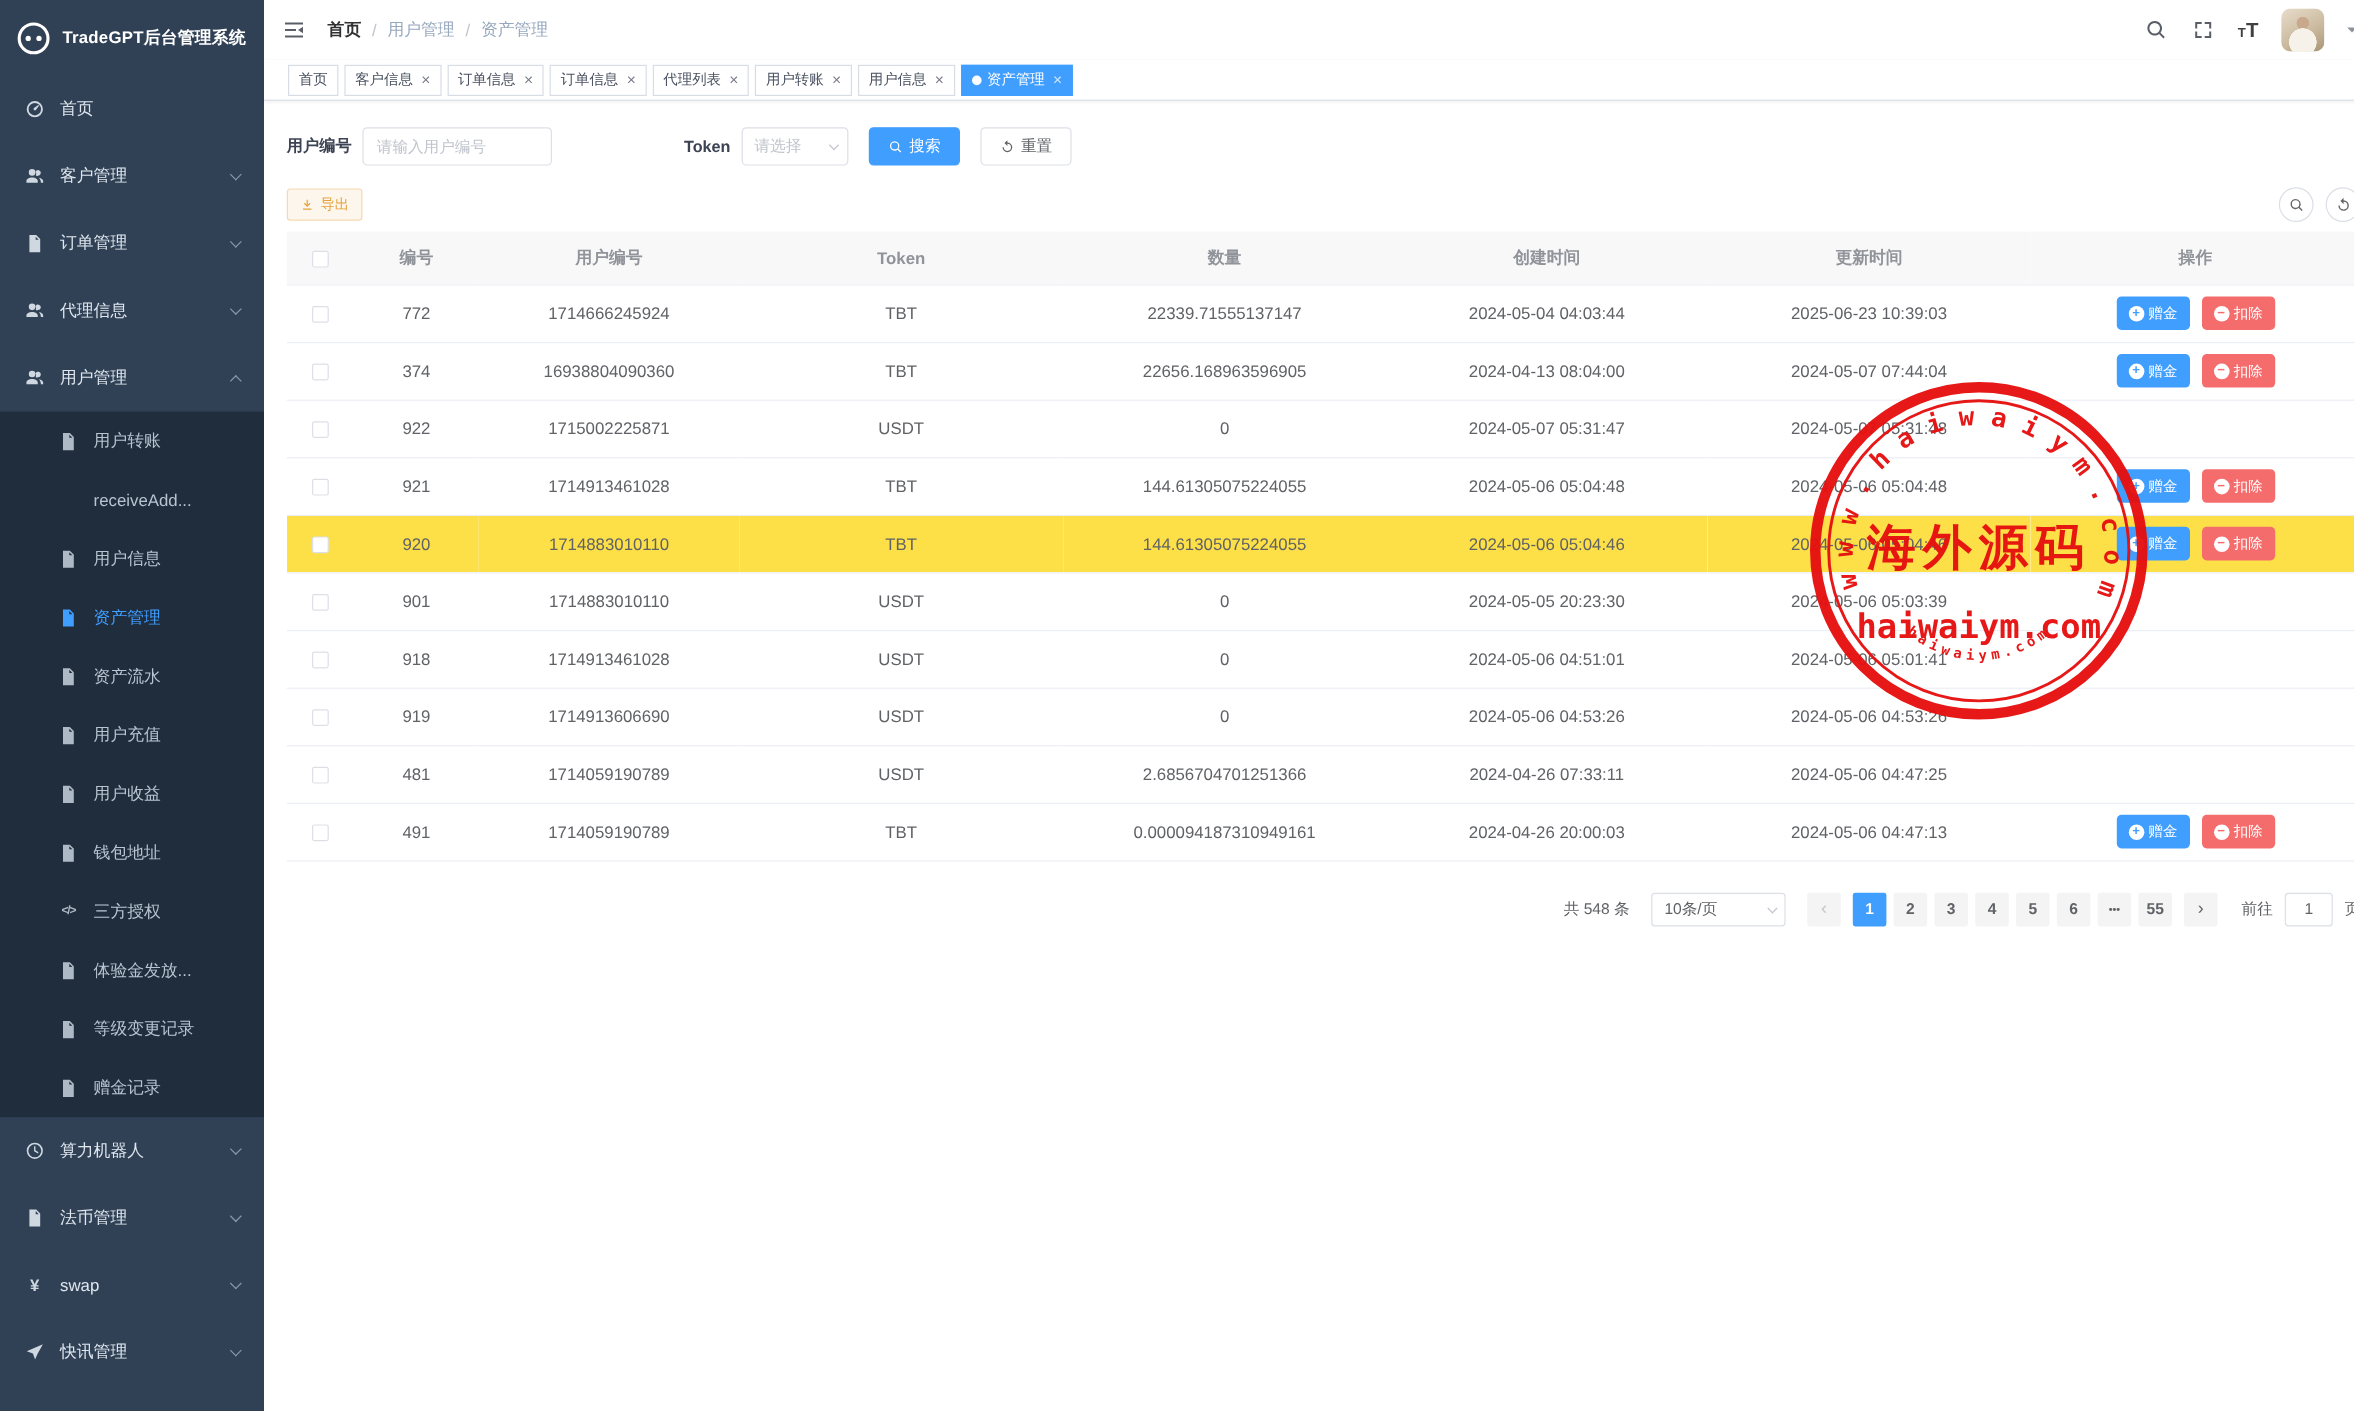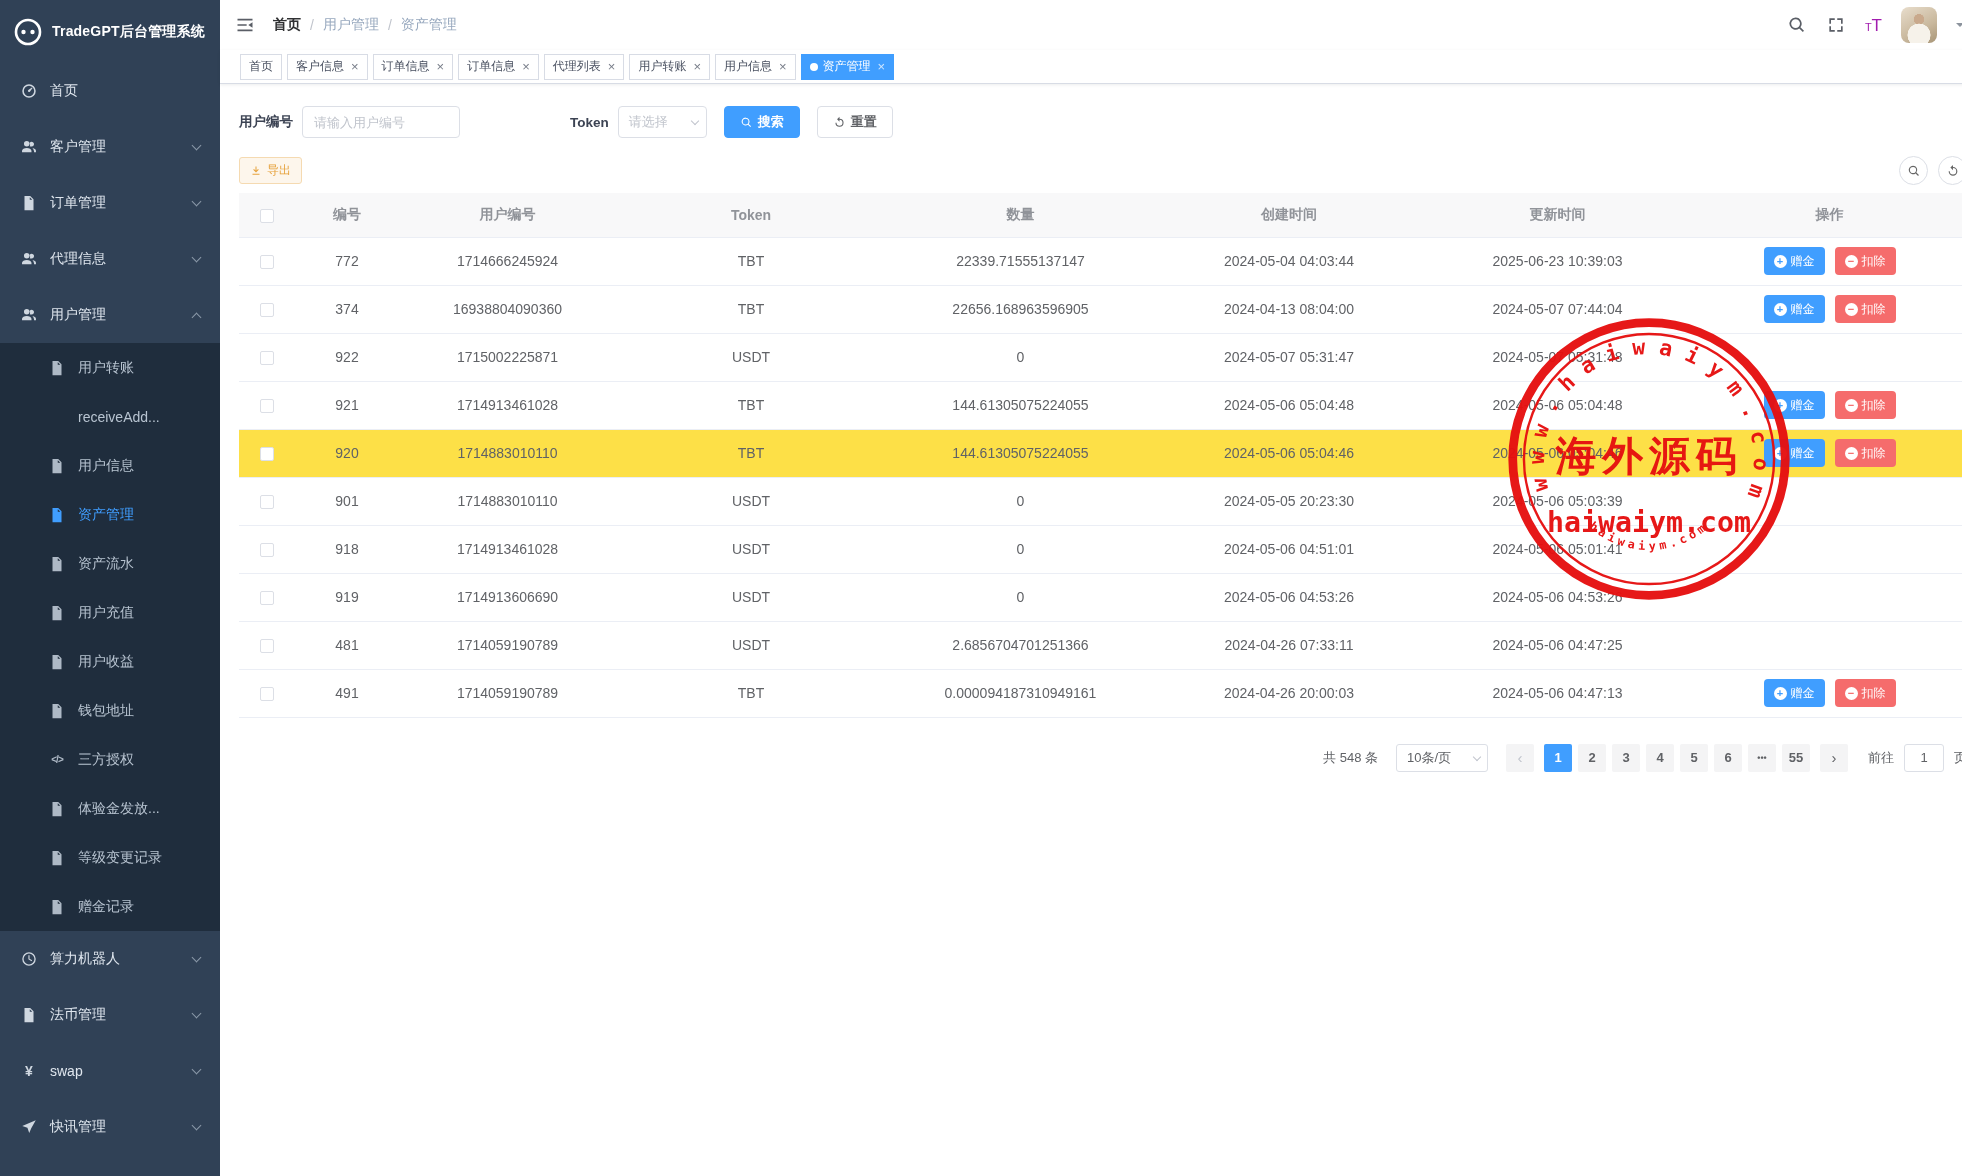--- a/index.html
+++ b/index.html
@@ -32,21 +32,21 @@
   .main { flex:1; display:flex; flex-direction:column; background:#fff; }
   .navbar { height:50px; display:flex; align-items:center; justify-content:space-between; padding:0 18px 0 15px; }
   .nav-left { display:flex; align-items:center; gap:18px; }
   .nav-ico { width:20px; height:20px; color:#5a5e66; cursor:pointer; display:inline-flex; }
   .nav-ico svg { width:100%; height:100%; }
   .breadcrumb { display:flex; align-items:center; gap:9px; font-size:14px; }
   .bc-item { color:#97a8be; }
   .bc-item.first { color:#303133; font-weight:600; }
   .bc-sep { color:#c0c4cc; }
   .nav-right { display:flex; align-items:center; gap:19px; }
-  .fs-icon { font-size:17px; font-weight:400; color:#a21caf; cursor:pointer; line-height:1; }
+  .fs-icon { font-size:17px; font-weight:700; color:#404040; cursor:pointer; line-height:1; }
   .fs-icon i { font-style:normal; font-size:11px; }
   .avatar { width:36px; height:36px; border-radius:8px; cursor:pointer;
             background:
               radial-gradient(circle at 50% 78%, #f6f2ea 0 34%, rgba(0,0,0,0) 35%),
               radial-gradient(circle at 50% 34%, #c9a98c 0 17%, rgba(0,0,0,0) 18%),
               linear-gradient(150deg,#e8ddcc,#c9b89d 60%,#a89577); }
   .caret { width:0; height:0; border:4px solid transparent; border-top-color:#8c939d; margin-top:4px; cursor:pointer; }
 
   .tags-bar { height:34px; display:flex; align-items:center; gap:5px; padding:0 20px;
               border-bottom:1px solid #d8dce5; box-shadow:0 1px 3px rgba(0,21,41,.08); }
@@ -62,21 +62,21 @@
   .filter-row { display:flex; align-items:center; }
   .f-label { font-size:13.5px; font-weight:700; color:#3c4353; margin-right:9px; white-space:nowrap; }
   .txt-input { width:158px; height:32px; border:1px solid #dcdfe6; border-radius:4px; padding:0 11px;
                font-size:13px; color:#606266; outline:none; margin-right:110px; }
   .txt-input::placeholder { color:#c0c4cc; }
   .select { width:89px; height:32px; border:1px solid #dcdfe6; border-radius:4px; display:flex; align-items:center;
             justify-content:space-between; padding:0 8px 0 10px; font-size:13px; color:#c0c4cc; cursor:pointer; margin-right:17px; }
   .sel-chev { width:6px; height:6px; border-right:1.3px solid #c0c4cc; border-bottom:1.3px solid #c0c4cc;
               transform:rotate(45deg); margin-top:-2px; }
   .btn { height:32px; display:inline-flex; align-items:center; gap:5px; border-radius:4px; font-size:13px;
-         cursor:pointer; border:1px solid transparent; padding:0 15px;font-weight:bold; }
+         cursor:pointer; border:1px solid transparent; padding:0 15px; }
   .btn svg { width:13px; height:13px; }
   .btn-primary { background:#409eff; border-color:#409eff; color:#fff; margin-right:17px; }
   .btn-plain { background:#fff; border-color:#dcdfe6; color:#606266; }
 
   .toolbar-row { margin-top:18px; display:flex; align-items:center; justify-content:space-between; }
   .btn-export { height:27px; padding:0 10px; display:inline-flex; align-items:center; gap:5px; border-radius:3px;
                 background:#fdf6ec; border:1px solid #f5dab1; color:#e6a23c; font-size:12px; cursor:pointer; }
   .btn-export svg { width:12px; height:12px; }
   .circles { display:flex; gap:10px; }
   .circle-btn { width:29px; height:29px; border-radius:50%; border:1px solid #dcdfe6; background:#fff; color:#666;
@@ -97,21 +97,21 @@
   .btn-add { background:#409eff; }
   .btn-deduct { background:#f56c6c; }
   .mini-circle { width:13px; height:13px; border-radius:50%; background:#fff; font-size:11px; line-height:13px;
                  font-weight:700; text-align:center; }
   .btn-add .mini-circle { color:#409eff; }
   .btn-deduct .mini-circle { color:#f56c6c; }
 
   
   .pagination { margin-top:26px; display:flex; justify-content:flex-end; align-items:center; gap:10px;
                 font-size:13px; color:#606266; }
-  .size-select { width:92px; height:28px; border:1px solid #dcdfe6; border-radius:3px; display:flex;
+  .size-select { width:112px; height:28px; border:1px solid #dcdfe6; border-radius:3px; display:flex;
                  align-items:center; justify-content:space-between; padding:0 7px 0 10px; color:#606266;
                  cursor:pointer; margin:0 8px; }
   .pager { display:flex; gap:6px; align-items:center; }
   .page-btn { min-width:28px; height:28px; background:#f4f4f5; color:#606266; border:none; border-radius:2px;
               display:inline-flex; align-items:center; justify-content:center; font-size:13px; font-weight:600;
               cursor:pointer; padding:0 5px; font-family:inherit; }
   .page-btn.active { background:#409eff; color:#fff; }
   .page-btn.nav { font-size:15px; font-weight:400; }
   .page-btn.prev { color:#c0c4cc; }
   .goto-label { margin-left:10px; }

